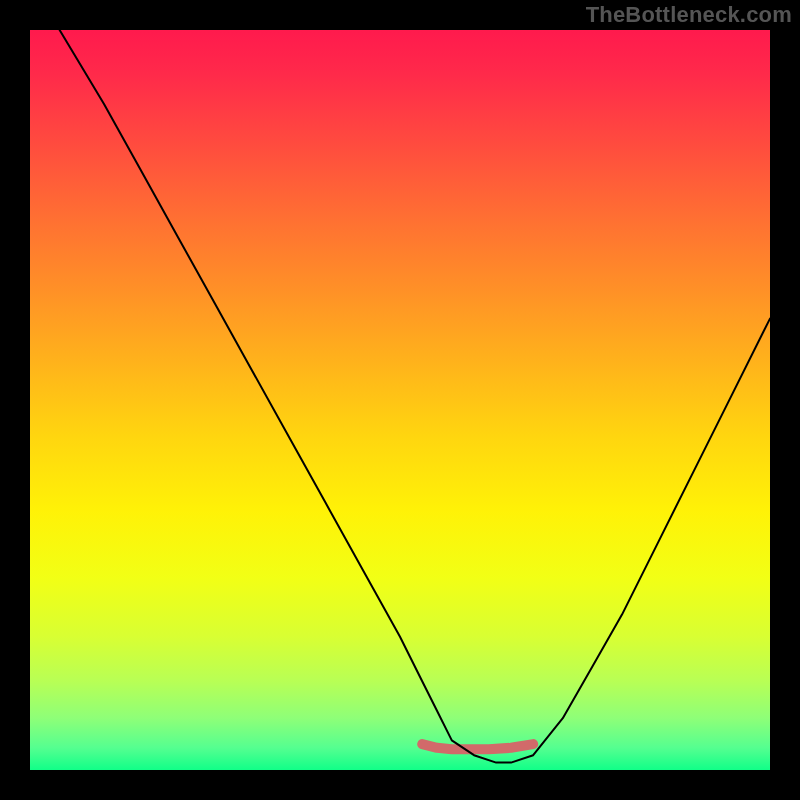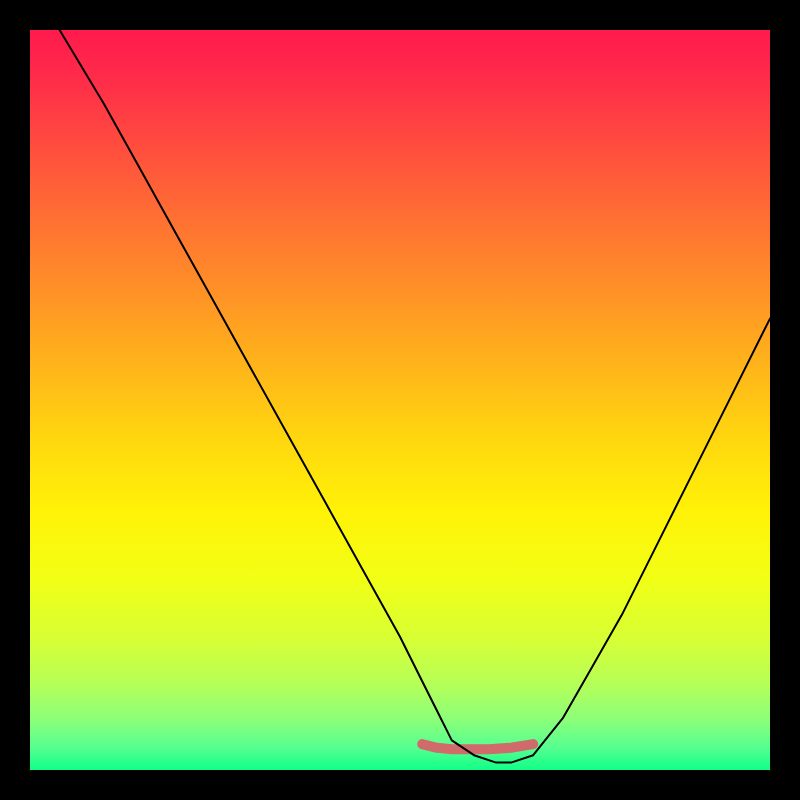--- a/index.html
+++ b/index.html
@@ -36,20 +36,21 @@
     background: #000;
   }
   .plot-frame svg {
     display: block;
   }
 </style>
 </head>
 <body>
 
 <div class="container">
+  <div class="watermark">TheBottleneck.com</div>
   <div class="plot-frame">
     <svg id="plot-svg" width="740" height="740" viewBox="0 0 740 740">
       <defs>
         <linearGradient id="bg-grad" x1="0" y1="0" x2="0" y2="1">
             <stop offset="0%" stop-color="#ff1a4d"></stop>
             <stop offset="6%" stop-color="#ff2a4a"></stop>
             <stop offset="15%" stop-color="#ff4a3f"></stop>
             <stop offset="25%" stop-color="#ff6e33"></stop>
             <stop offset="35%" stop-color="#ff9027"></stop>
             <stop offset="45%" stop-color="#ffb31b"></stop>

